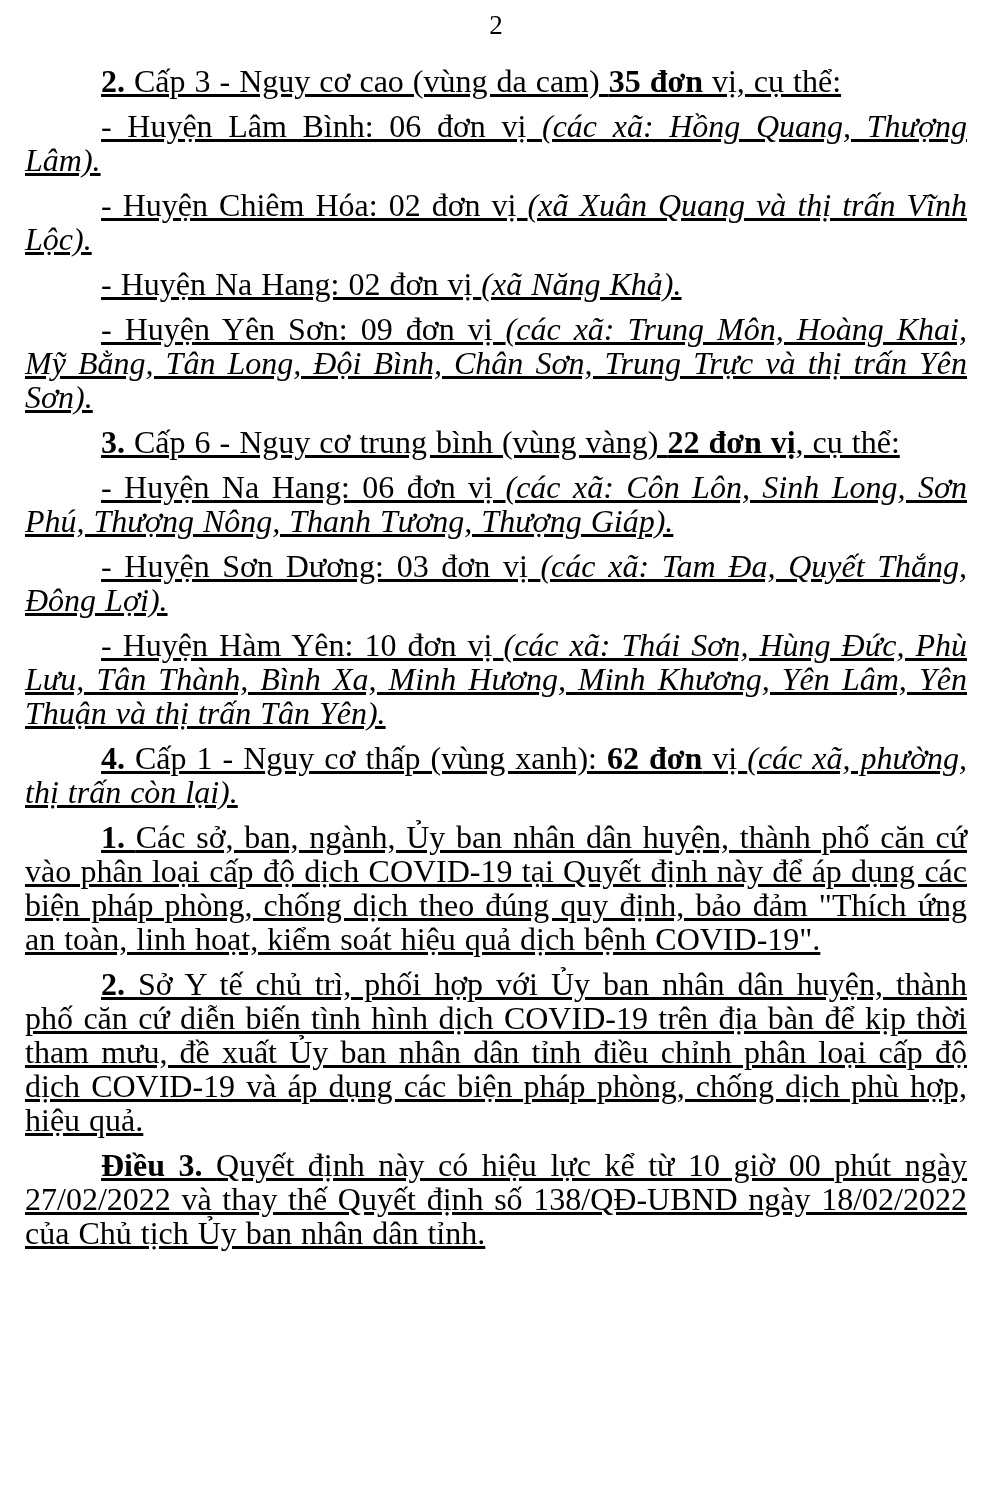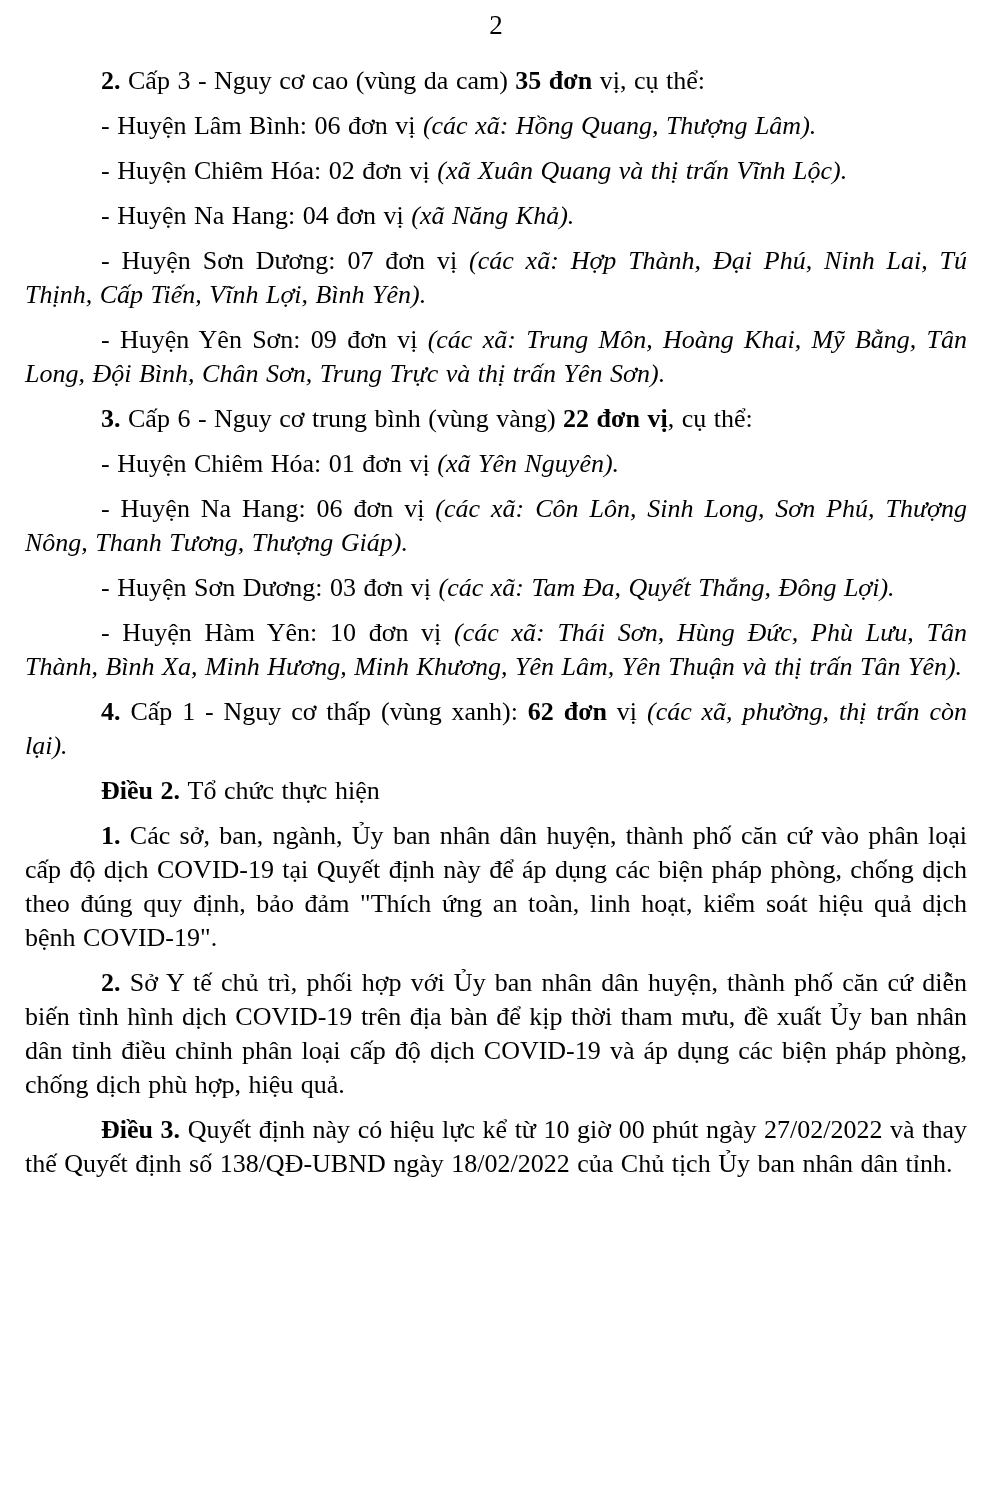--- a/index.html
+++ b/index.html
@@ -22,45 +22,43 @@
     background: #ffffff;
   }
   .page-number {
     text-align: center;
     font-size: 27px;
     line-height: 30px;
     margin: 0 0 24px 0;
   }
   .para {
     margin: 11px 0 0 0;
-    font-size: 26px;
+    font-size: 32px;
     line-height: 34px;
     text-align: justify;
     text-indent: 76px;
     word-spacing: 1px;
+    text-decoration: underline;
   }
   .para .seg-bold   { font-weight: bold; }
   .para .seg-italic { font-style: italic; }
 </style>
 </head>
 <body>
 
 <div class="page">
   <div class="page-number">2</div>
   <div id="doc-body">
       <p class="para"><span class="seg-bold">2. </span><span>Cấp 3 - Nguy cơ cao (vùng da cam) </span><span class="seg-bold">35 đơn</span><span> vị, cụ thể:</span></p>
       <p class="para"><span>- Huyện Lâm Bình: 06 đơn vị </span><span class="seg-italic">(các xã: Hồng Quang, Thượng Lâm).</span></p>
       <p class="para"><span>- Huyện Chiêm Hóa: 02 đơn vị </span><span class="seg-italic">(xã Xuân Quang và thị trấn Vĩnh Lộc).</span></p>
-      <p class="para"><span>- Huyện Na Hang: 04 đơn vị </span><span class="seg-italic">(xã Năng Khả).</span></p>
-      <p class="para"><span>- Huyện Sơn Dương: 07 đơn vị </span><span class="seg-italic">(các xã: Hợp Thành, Đại Phú, Ninh Lai, Tú Thịnh, Cấp Tiến, Vĩnh Lợi, Bình Yên).</span></p>
+      <p class="para"><span>- Huyện Na Hang: 02 đơn vị </span><span class="seg-italic">(xã Năng Khả).</span></p>
       <p class="para"><span>- Huyện Yên Sơn: 09 đơn vị </span><span class="seg-italic">(các xã: Trung Môn, Hoàng Khai, Mỹ Bằng, Tân Long, Đội Bình, Chân Sơn, Trung Trực và thị trấn Yên Sơn).</span></p>
       <p class="para"><span class="seg-bold">3. </span><span>Cấp 6 - Nguy cơ trung bình (vùng vàng) </span><span class="seg-bold">22 đơn vị</span><span>, cụ thể:</span></p>
-      <p class="para"><span>- Huyện Chiêm Hóa: 01 đơn vị </span><span class="seg-italic">(xã Yên Nguyên).</span></p>
       <p class="para"><span>- Huyện Na Hang: 06 đơn vị </span><span class="seg-italic">(các xã: Côn Lôn, Sinh Long, Sơn Phú, Thượng Nông, Thanh Tương, Thượng Giáp).</span></p>
       <p class="para"><span>- Huyện Sơn Dương: 03 đơn vị </span><span class="seg-italic">(các xã: Tam Đa, Quyết Thắng, Đông Lợi).</span></p>
       <p class="para"><span>- Huyện Hàm Yên: 10 đơn vị </span><span class="seg-italic">(các xã: Thái Sơn, Hùng Đức, Phù Lưu, Tân Thành, Bình Xa, Minh Hương, Minh Khương, Yên Lâm, Yên Thuận và thị trấn Tân Yên).</span></p>
       <p class="para"><span class="seg-bold">4. </span><span>Cấp 1 - Nguy cơ thấp (vùng xanh): </span><span class="seg-bold">62 đơn</span><span> vị </span><span class="seg-italic">(các xã, phường, thị trấn còn lại).</span></p>
-      <p class="para"><span class="seg-bold">Điều 2. </span><span>Tổ chức thực hiện</span></p>
       <p class="para"><span class="seg-bold">1. </span><span>Các sở, ban, ngành, Ủy ban nhân dân huyện, thành phố căn cứ vào phân loại cấp độ dịch COVID-19 tại Quyết định này để áp dụng các biện pháp phòng, chống dịch theo đúng quy định, bảo đảm "Thích ứng an toàn, linh hoạt, kiểm soát hiệu quả dịch bệnh COVID-19".</span></p>
       <p class="para"><span class="seg-bold">2. </span><span>Sở Y tế chủ trì, phối hợp với Ủy ban nhân dân huyện, thành phố căn cứ diễn biến tình hình dịch COVID-19 trên địa bàn để kịp thời tham mưu, đề xuất Ủy ban nhân dân tỉnh điều chỉnh phân loại cấp độ dịch COVID-19 và áp dụng các biện pháp phòng, chống dịch phù hợp, hiệu quả.</span></p>
       <p class="para"><span class="seg-bold">Điều 3. </span><span>Quyết định này có hiệu lực kể từ 10 giờ 00 phút ngày 27/02/2022 và thay thế Quyết định số 138/QĐ-UBND ngày 18/02/2022 của Chủ tịch Ủy ban nhân dân tỉnh.</span></p>
     </div>
 </div>
 
 </body></html>

